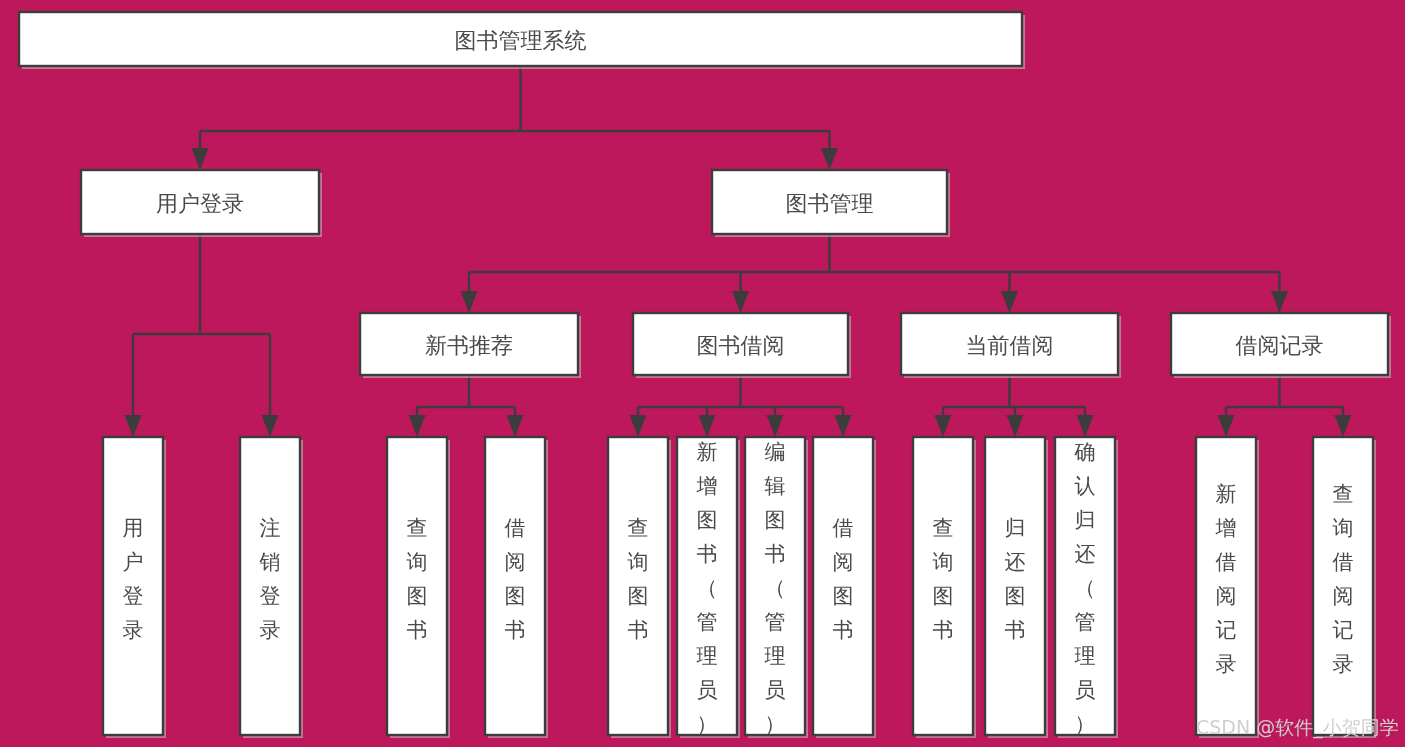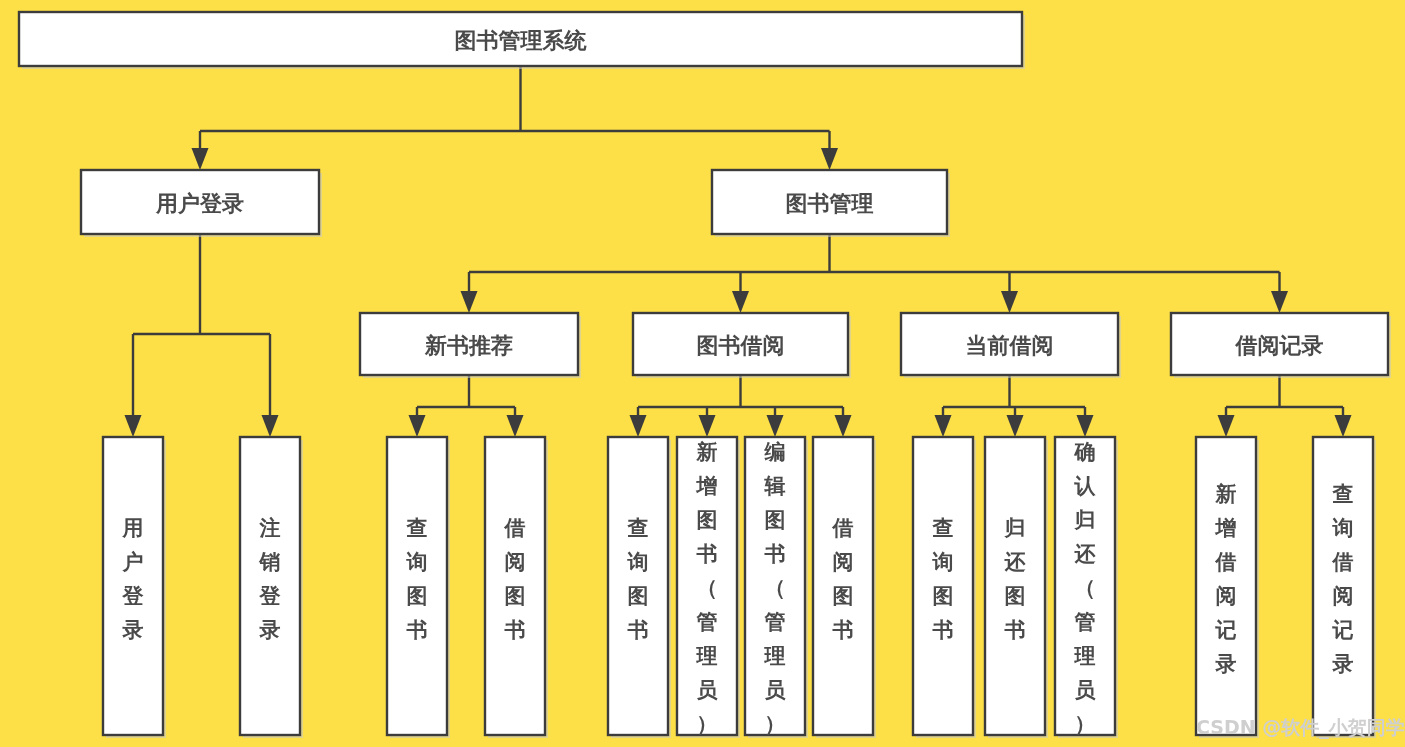--- a/index.html
+++ b/index.html
@@ -12,22 +12,21 @@
     width: 1405px;
     height: 747px;
     font-family: "DejaVu Sans", "Liberation Sans", sans-serif;
     overflow: hidden;
     position: relative;
   }
   #diagram-root {
     position: relative;
     width: 1405px;
     height: 747px;
-    background: #fde047;
-    font-weight: bold;
+    background: #be185d;
   }
   svg.diagram {
     display: block;
     width: 1405px;
     height: 747px;
   }
   .node-box {
     fill: #ffffff;
     stroke: #3c3c3c;
     stroke-width: 2.4;

